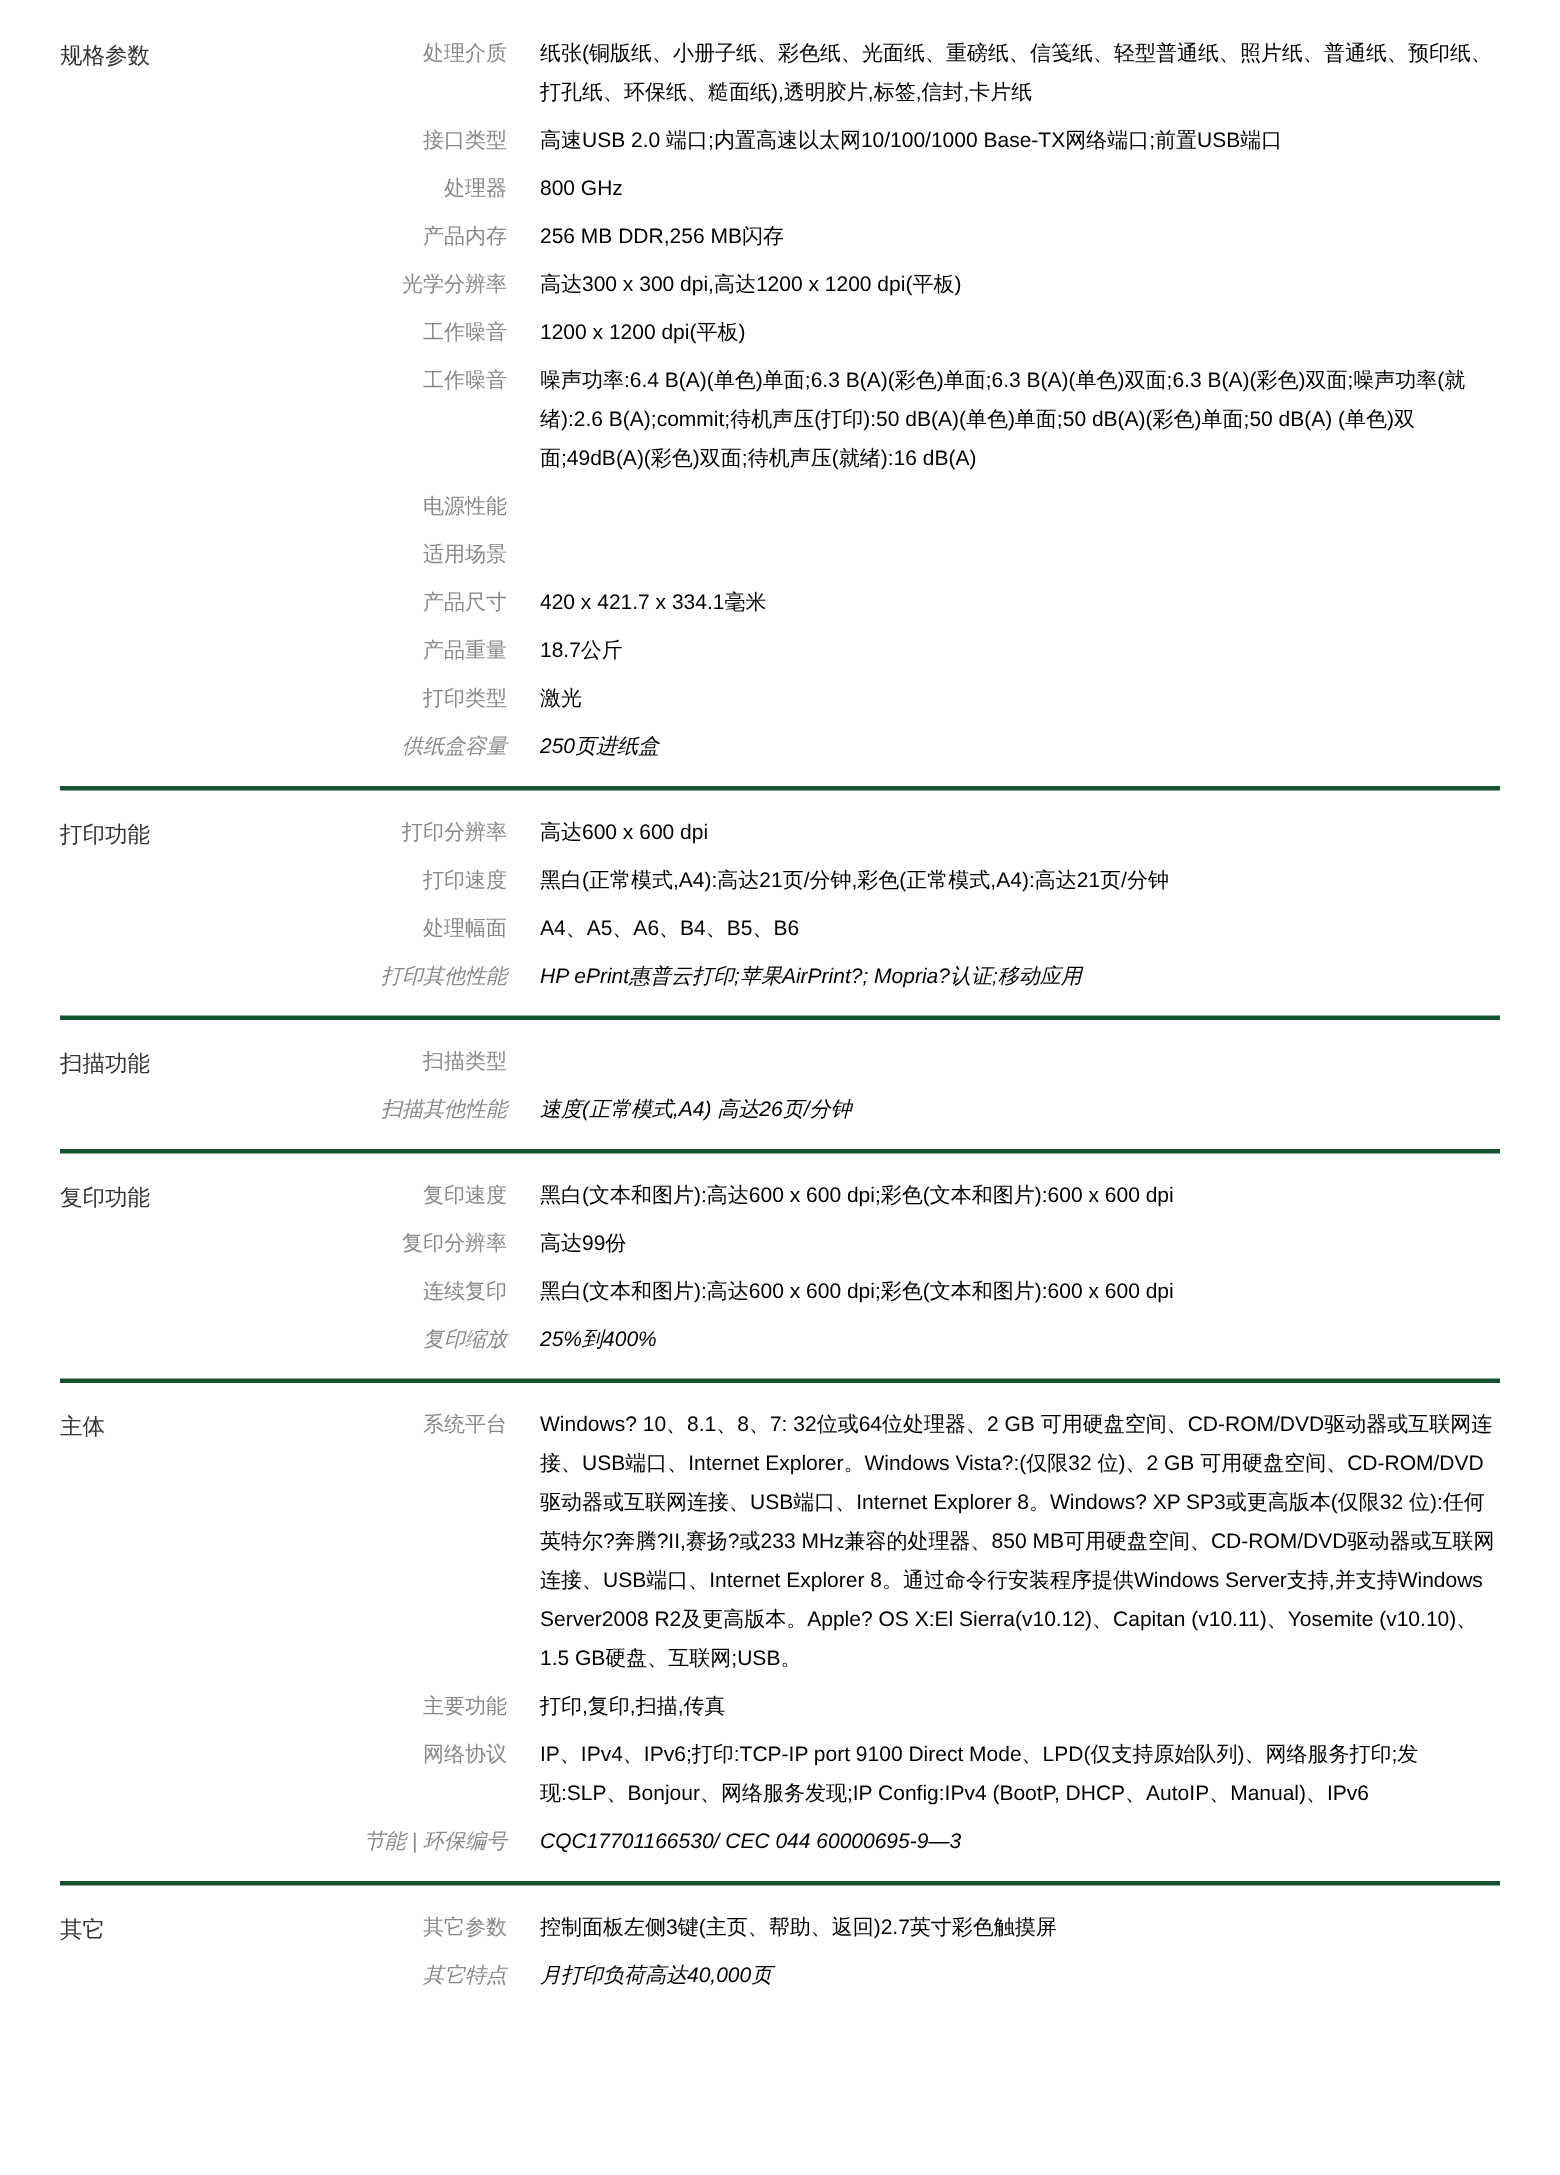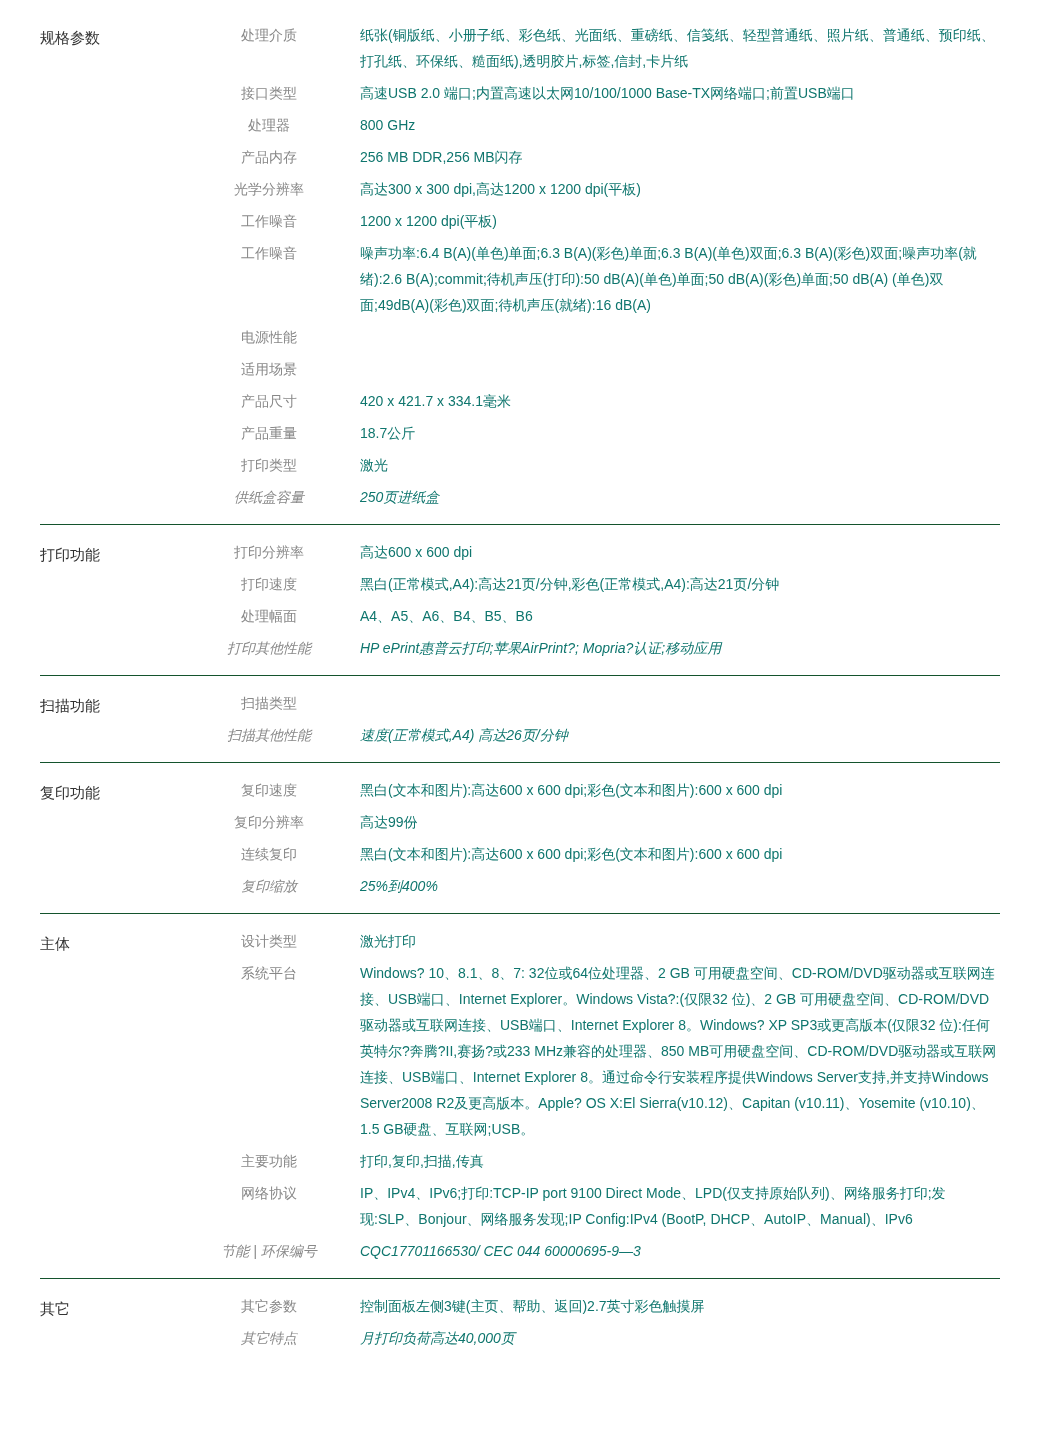--- a/index.html
+++ b/index.html
@@ -14,21 +14,21 @@
     font-size: 14px;
   }
   .spec-sheet {
     width: 1040px;
     box-sizing: border-box;
     padding: 0 40px 0 40px;
   }
   .spec-group {
     display: flex;
     align-items: flex-start;
-    border-bottom: 1px solid #14532d;
+    border-bottom: 3px solid #14532d;
     padding: 14px 0 14px 0;
   }
   .spec-group.last {
     border-bottom: none;
   }
   .group-title {
     width: 160px;
     flex: 0 0 160px;
     font-size: 15px;
     color: #333333;
@@ -44,30 +44,30 @@
     align-items: flex-start;
     margin-bottom: 6px;
   }
   .spec-row:last-child {
     margin-bottom: 0;
     font-style: italic;
   }
   .row-label {
     flex: 0 0 160px;
     width: 160px;
-    text-align: center;
+    text-align: right;
     padding-right: 22px;
     box-sizing: border-box;
     color: #888888;
     font-size: 14px;
     line-height: 26px;
   }
   .row-value {
     flex: 1 1 auto;
-    color: #0f766e;
+    color: #000000;
     font-size: 14px;
     line-height: 26px;
     word-break: break-word;
   }
   .row-value.empty {
     min-height: 26px;
   }
   .top-pad {
     height: 8px;
   }
@@ -190,24 +190,20 @@
         <div class="row-label">复印缩放</div>
         <div class="row-value">25%到400%</div>
       </div>
     </div>
   </div>
 
   <div class="spec-group">
     <div class="group-title">主体</div>
     <div class="group-rows">
       <div class="spec-row">
-        <div class="row-label">设计类型</div>
-        <div class="row-value">激光打印</div>
-      </div>
-      <div class="spec-row">
         <div class="row-label">系统平台</div>
         <div class="row-value">Windows? 10、8.1、8、7: 32位或64位处理器、2 GB 可用硬盘空间、CD-ROM/DVD驱动器或互联网连接、USB端口、Internet Explorer。Windows Vista?:(仅限32 位)、2 GB 可用硬盘空间、CD-ROM/DVD驱动器或互联网连接、USB端口、Internet Explorer 8。Windows? XP SP3或更高版本(仅限32 位):任何英特尔?奔腾?II,赛扬?或233 MHz兼容的处理器、850 MB可用硬盘空间、CD-ROM/DVD驱动器或互联网连接、USB端口、Internet Explorer 8。通过命令行安装程序提供Windows Server支持,并支持Windows Server2008 R2及更高版本。Apple? OS X:El Sierra(v10.12)、Capitan (v10.11)、Yosemite (v10.10)、1.5 GB硬盘、互联网;USB。</div>
       </div>
       <div class="spec-row">
         <div class="row-label">主要功能</div>
         <div class="row-value">打印,复印,扫描,传真</div>
       </div>
       <div class="spec-row">
         <div class="row-label">网络协议</div>
         <div class="row-value">IP、IPv4、IPv6;打印:TCP-IP port 9100 Direct Mode、LPD(仅支持原始队列)、网络服务打印;发现:SLP、Bonjour、网络服务发现;IP Config:IPv4 (BootP, DHCP、AutoIP、Manual)、IPv6</div>

